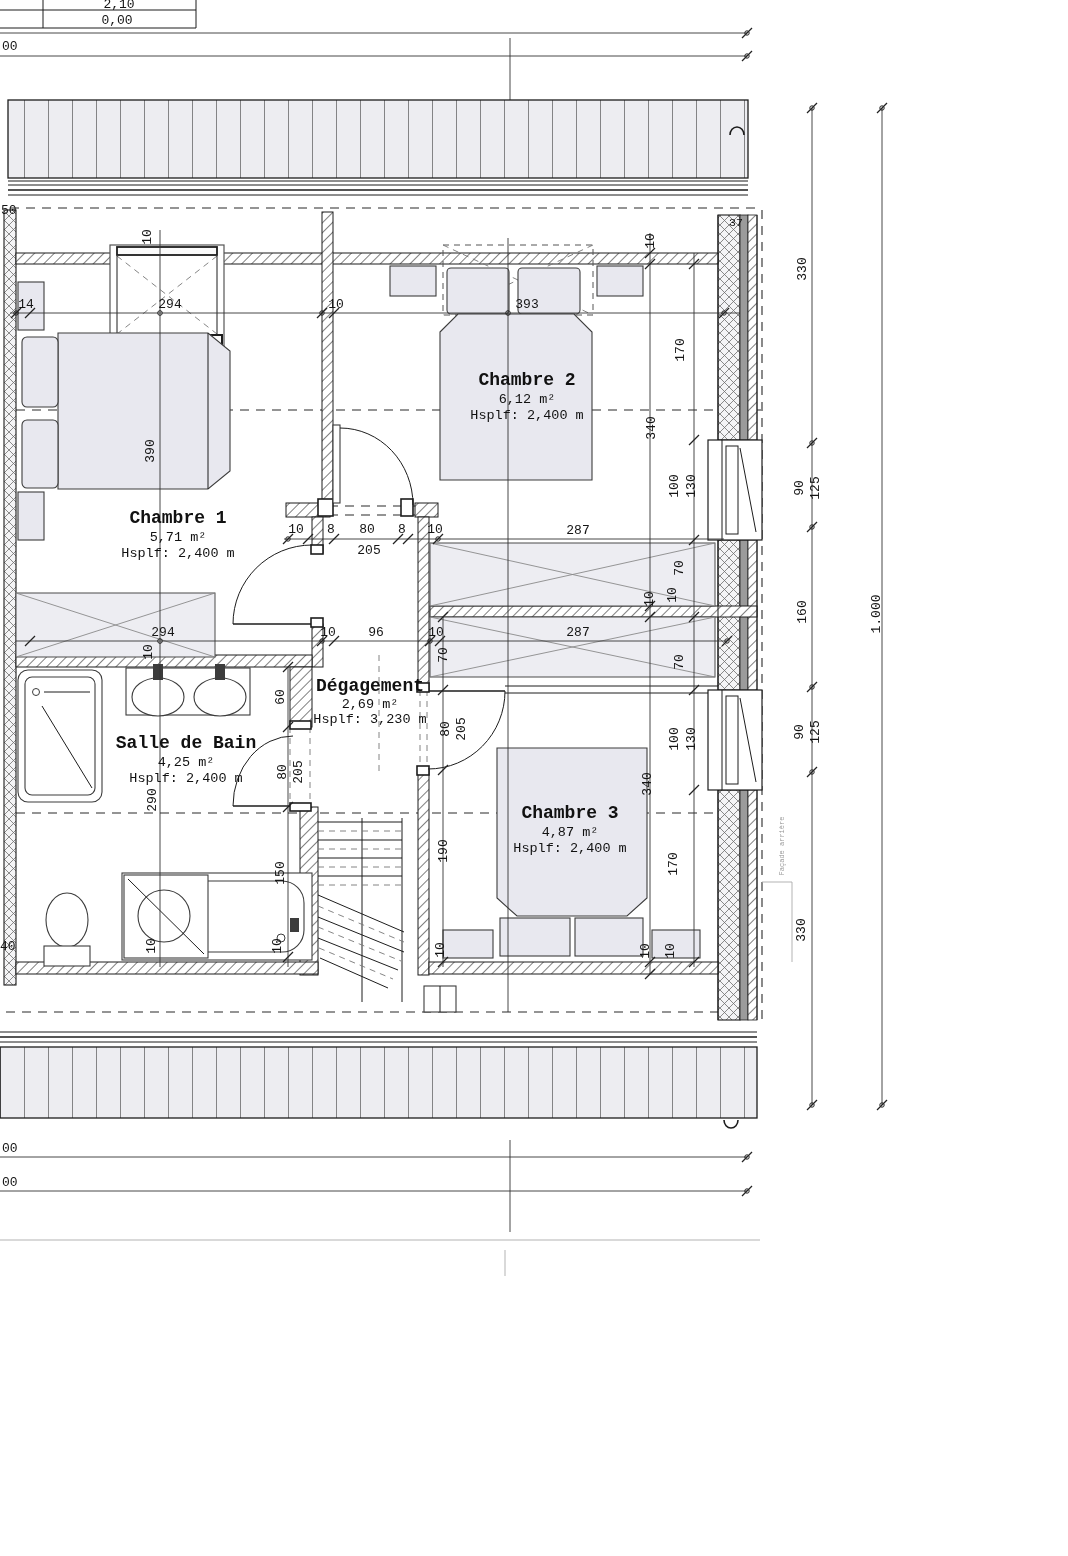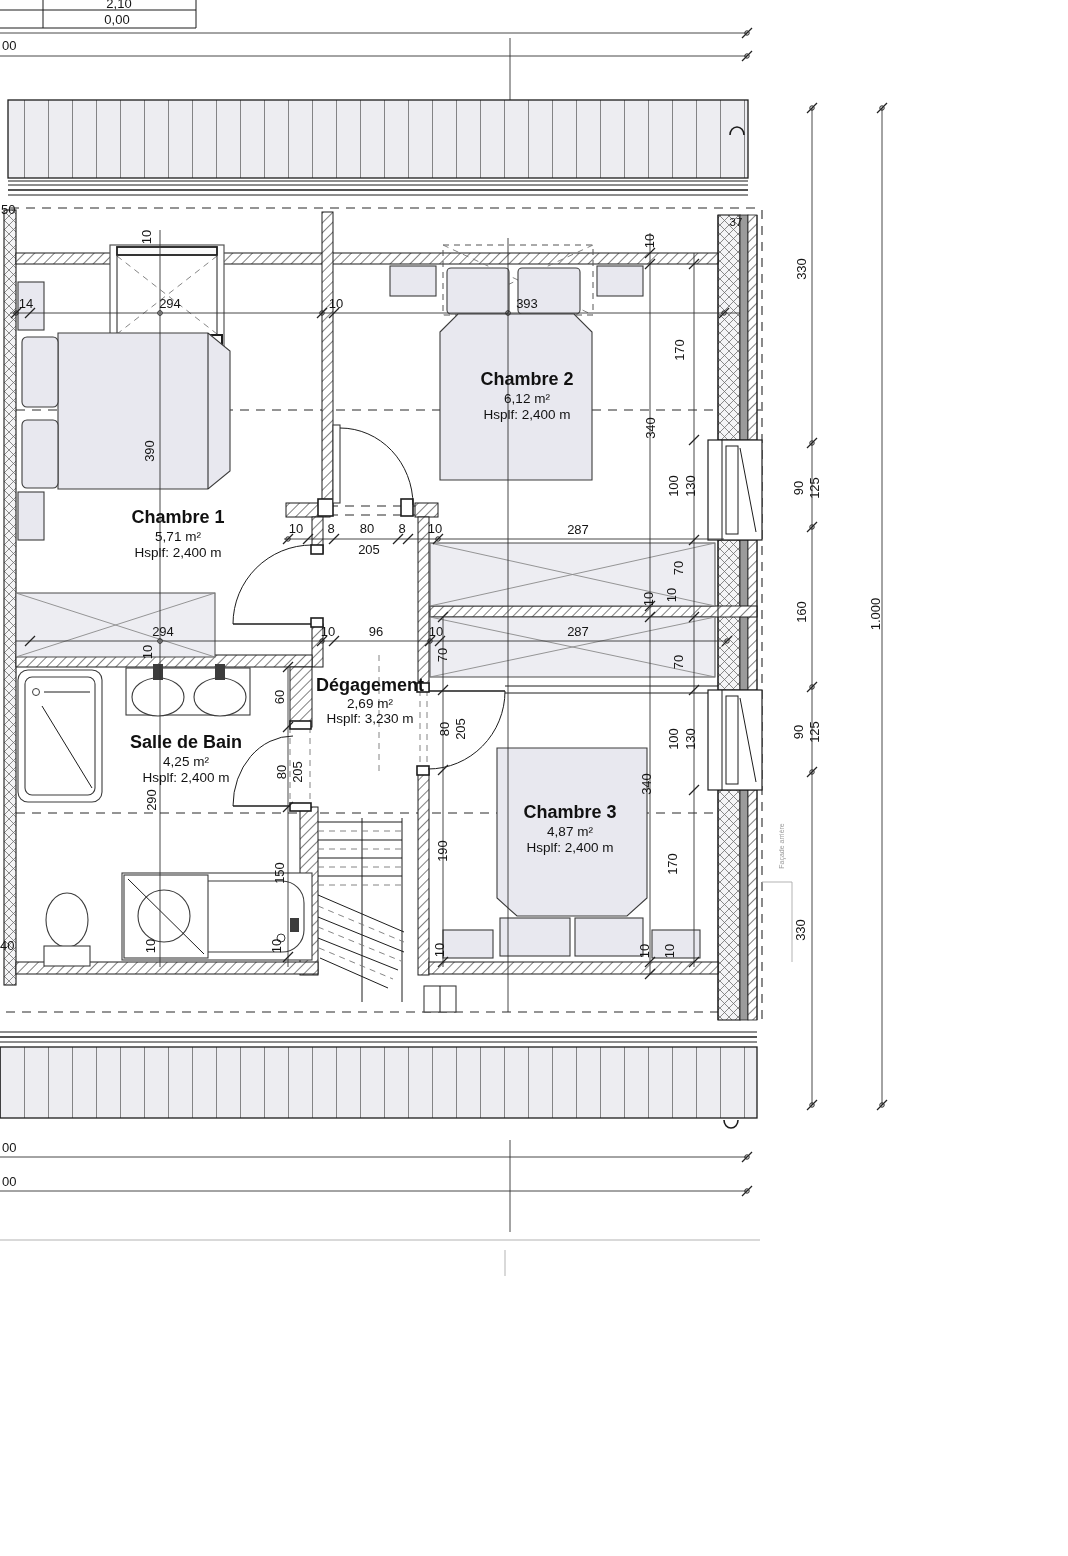--- a/index.html
+++ b/index.html
@@ -1,16 +1,16 @@
 <!DOCTYPE html>
 <html><head>
 <meta charset="utf-8">
 <style>
   html,body{margin:0;padding:0;background:#fff;}
-  .page{position:relative;width:1068px;height:1556px;background:#ffffff;font-family:Liberation Sans, sans-serif;text-align:center;}
+  .page{position:relative;width:1068px;height:1556px;background:#ffffff;font-family:Liberation Mono, monospace;text-align:center;}
   svg{display:block;}
   .dim{font-size:13px;fill:#151515;}
   .dim-sm{font-size:11.5px;fill:#151515;}
   .room-title{font-size:18px;font-weight:bold;fill:#111;}
   .room-sub{font-size:13.5px;fill:#111;}
   .note{font-size:7px;fill:#9a9a9a;}
   .thin{stroke:#1d1d1d;stroke-width:1;fill:none;}
   .med{stroke:#1d1d1d;stroke-width:1.6;fill:none;}
   .dash{stroke:#2a2a2a;stroke-width:1.1;fill:none;stroke-dasharray:9 7;}
   .dashf{stroke:#777;stroke-width:0.9;fill:none;stroke-dasharray:6 5;}

